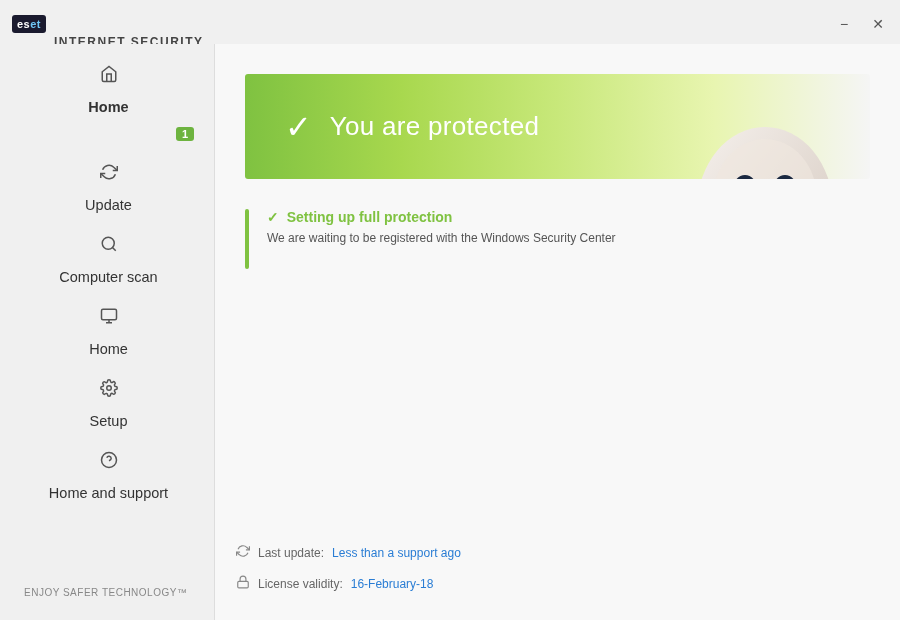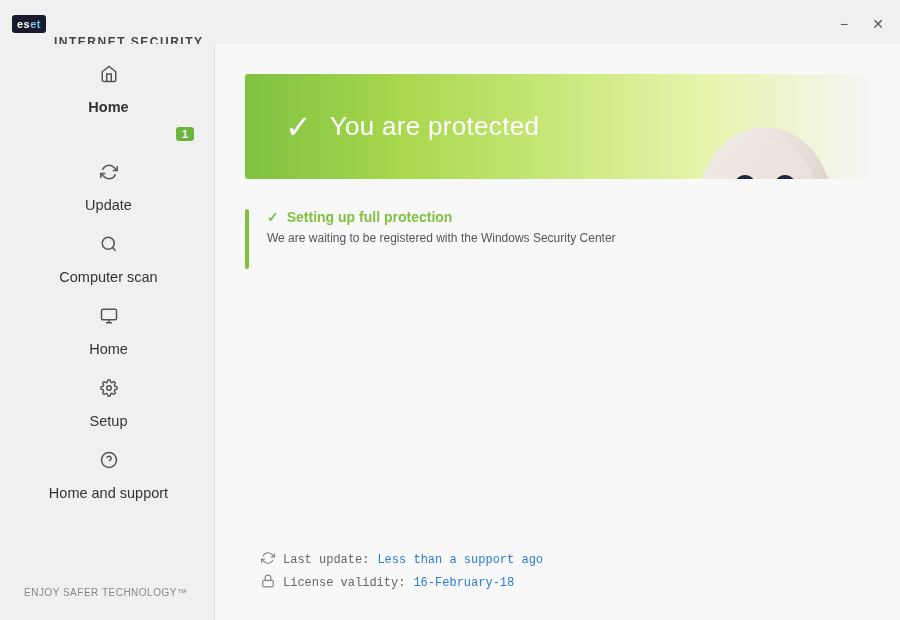--- a/index.html
+++ b/index.html
@@ -213,25 +213,24 @@
     }
     .status-desc {
       font-size: 12px;
       color: #555;
     }
 
     
     .footer-info {
       position: absolute;
       bottom: 28px;
-      left: 46px;
+      left: 21px;
       display: flex;
       flex-direction: column;
-      gap: 5px;
-      font-family: Liberation Mono, monospace;
+      gap: 14px;
     }
     .footer-row {
       display: flex;
       align-items: center;
       gap: 8px;
       font-size: 12px;
       color: #666;
     }
     .footer-icon {
       font-size: 13px;

